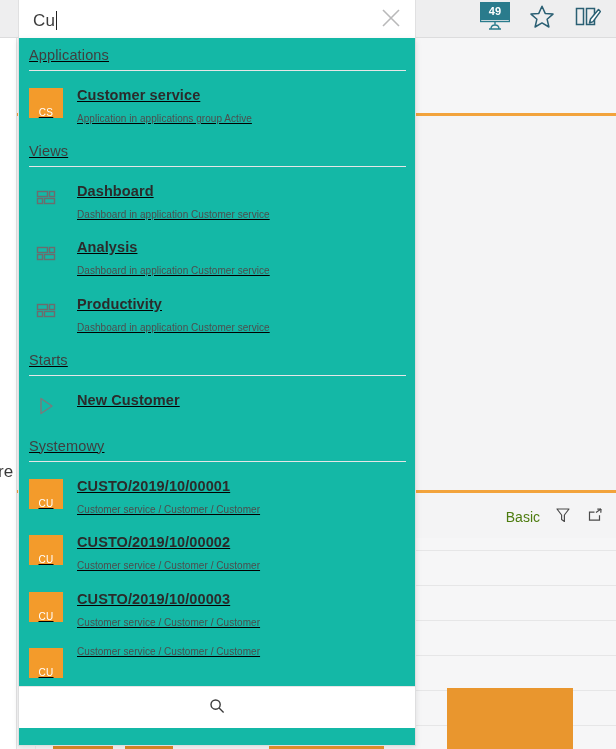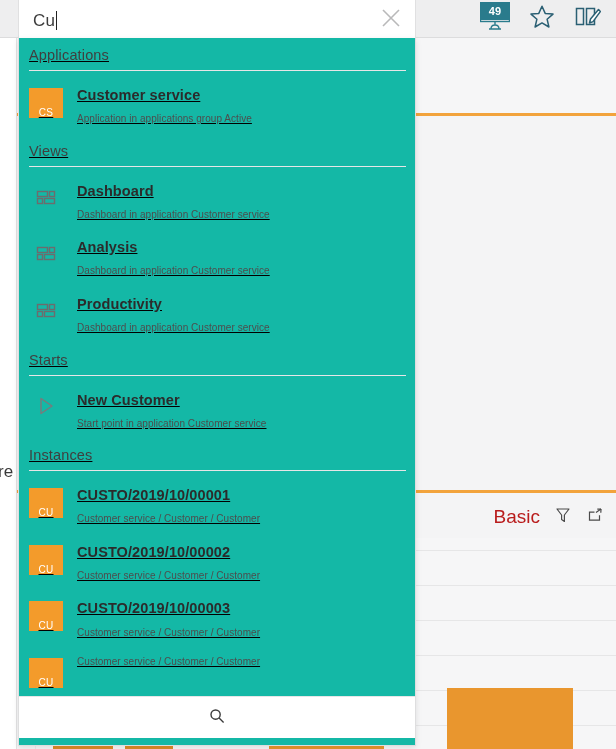--- a/index.html
+++ b/index.html
@@ -80,22 +80,22 @@
   .bg-toolbar {
     position: absolute;
     right: 12px;
     top: 462px;
     height: 34px;
     display: flex;
     align-items: center;
     gap: 14px;
   }
   .bg-toolbar .tb-label {
-    font-size: 19px;
-    color: #b91c1c;
+    font-size: 14px;
+    color: #4d7c0f;
   }
   .bg-toolbar .tb-icon { display: block; }
 
   .bg-gridarea {
     position: absolute;
     left: 0; right: 0;
     top: 500px; bottom: 0;
     background: #f6f6f7;
   }
   .bg-gridline {
@@ -432,24 +432,23 @@
         <div class="section-rule"></div>
         <div class="spacer-6"></div>
         <div class="result-row row-icon-only">
           <div class="result-icon">
             <span><svg width="22" height="22" viewBox="0 0 22 22">
                 <path d="M6 3.5 L17 11 L6 18.5 Z" fill="none" stroke="#7a7a7b" stroke-width="1.4" stroke-linejoin="round"></path>
               </svg></span>
           </div>
           <div class="result-text">
             <div class="result-title">New Customer</div>
-            <div class="result-sub">Start point in application Customer service</div>
-          </div>
-        </div>
-        <div class="section-head">Instances</div>
+          </div>
+        </div>
+        <div class="section-head">Systemowy</div>
         <div class="section-rule"></div>
         <div class="spacer-6"></div>
         <div class="result-row">
           <div class="result-icon">
             <span class="tile">
               <span>CU</span>
             </span>
           </div>
           <div class="result-text">
             <div class="result-title">CUSTO/2019/10/00001</div>

